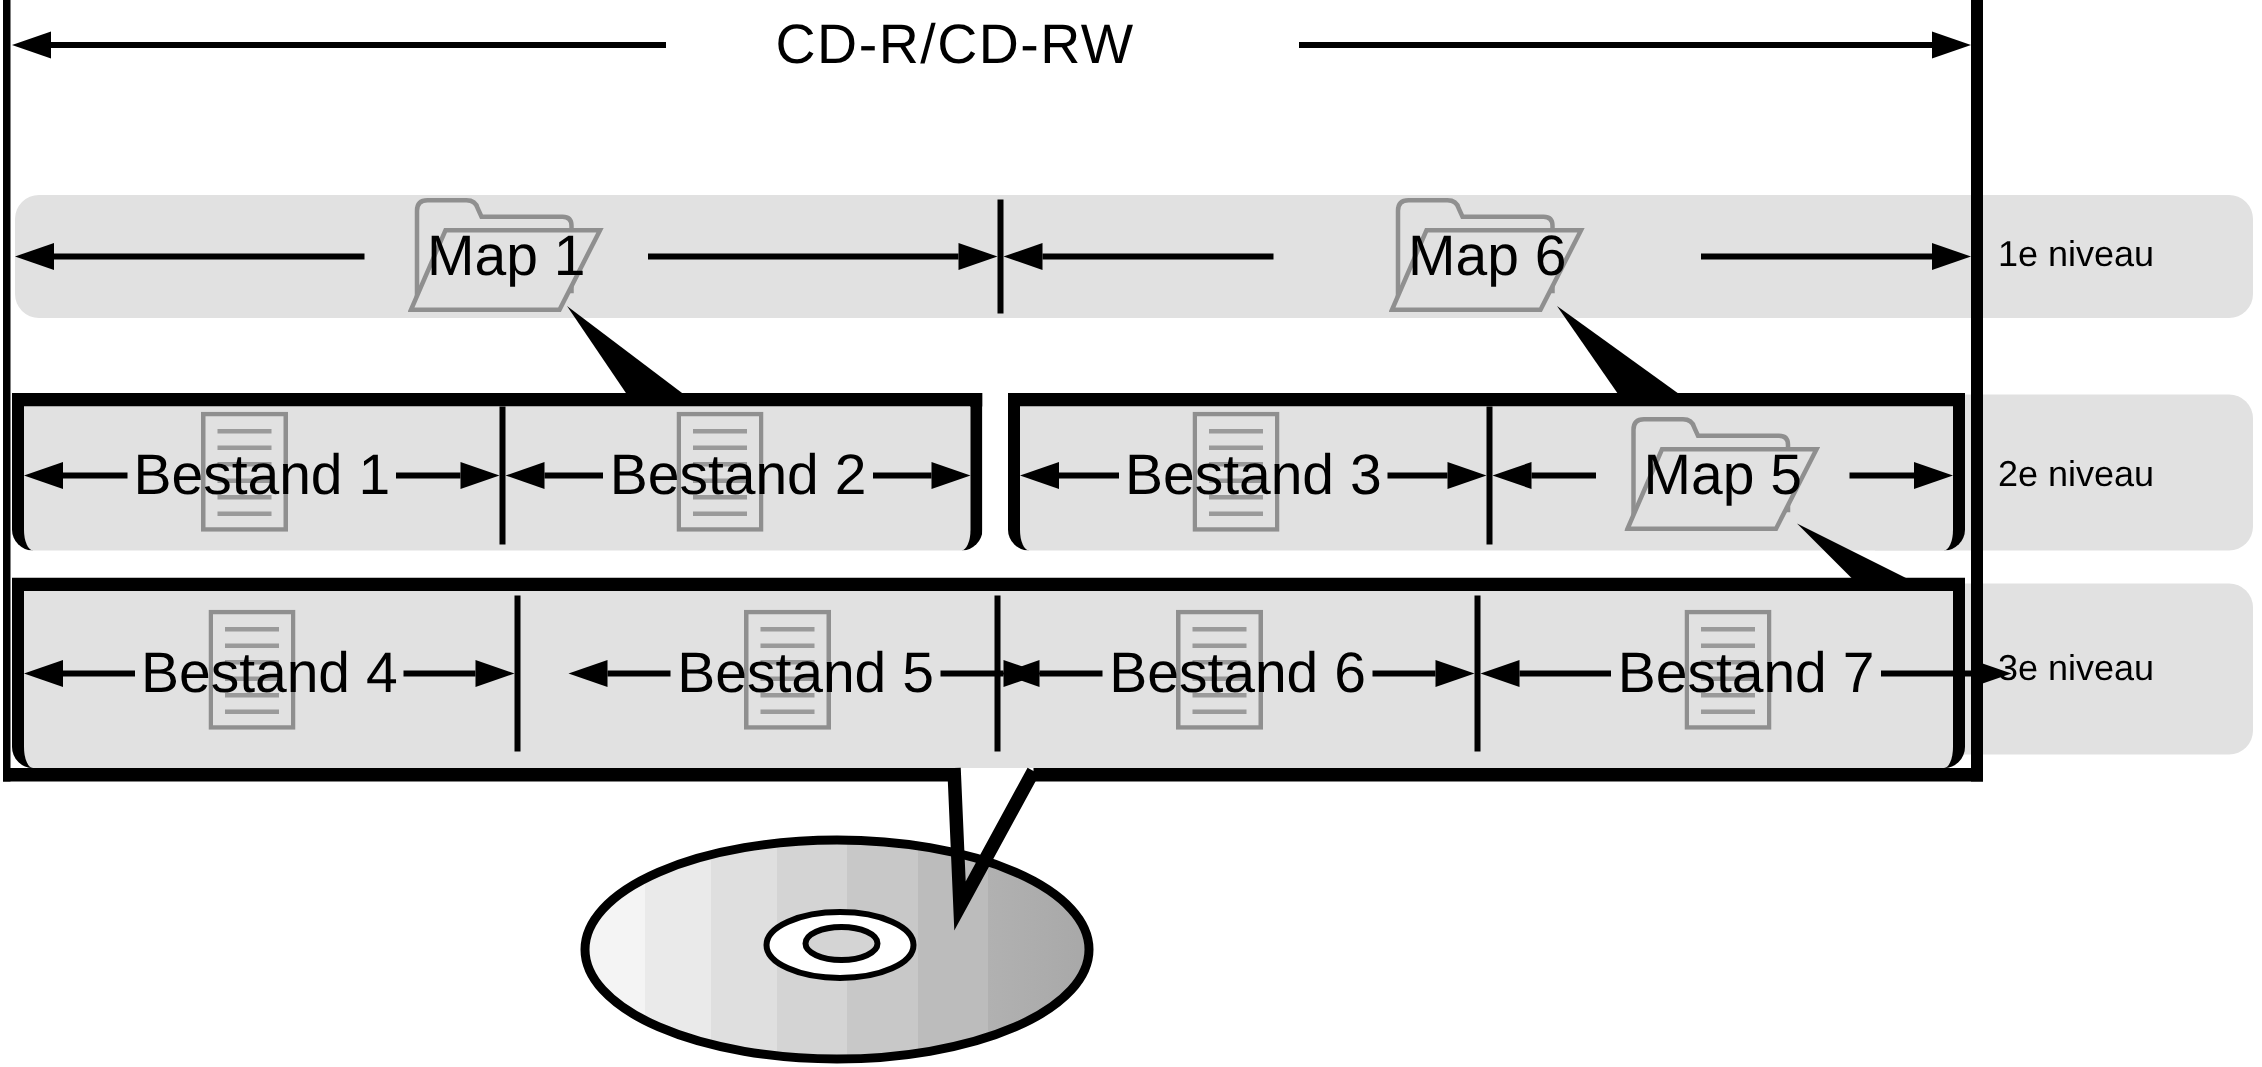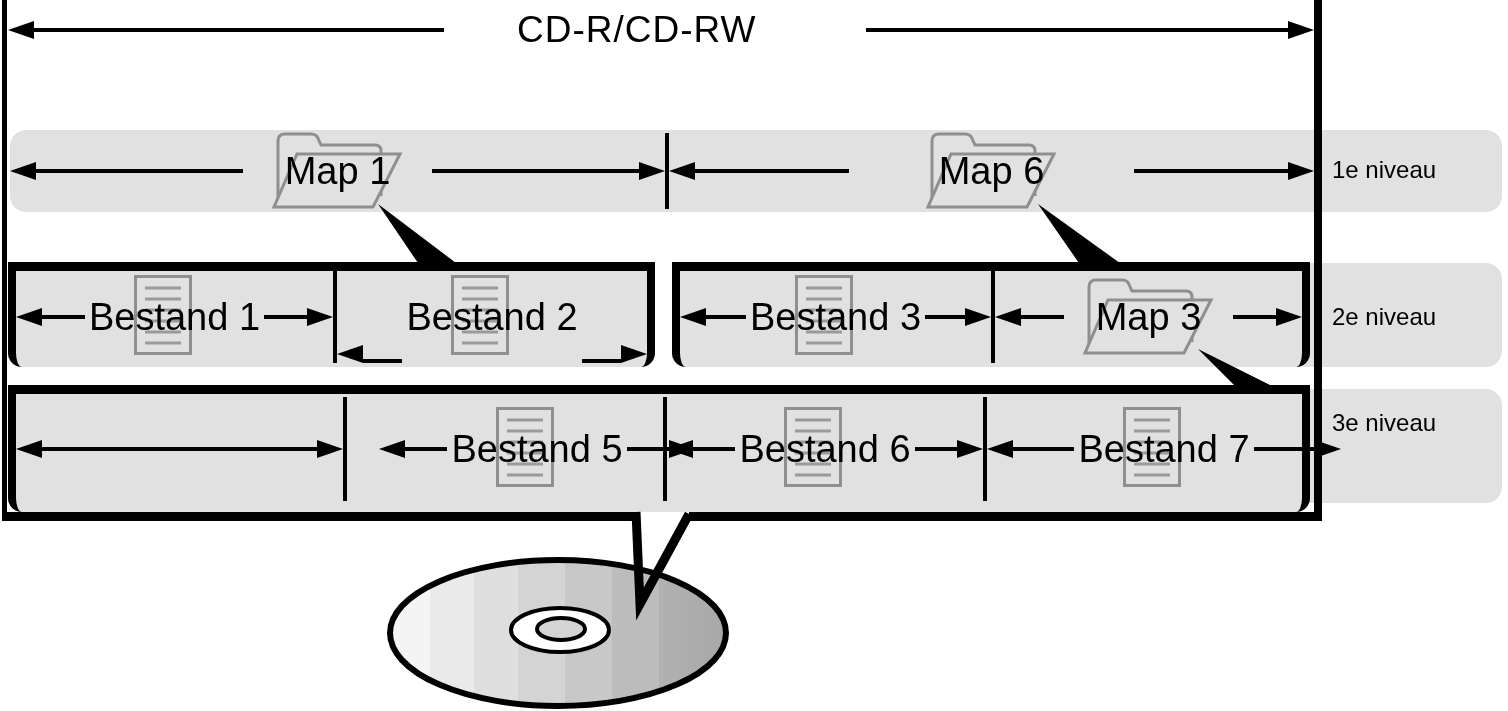--- a/index.html
+++ b/index.html
@@ -107,21 +107,21 @@
               <line x1="11" y1="68" x2="47" y2="68"></line>
           </g>
         </svg>
       </span>
       <span class="txt">Bestand 1</span>
     </div>
     <div class="line"></div>
     <div class="ah-r"></div>
   </div>
 
-  <div class="dim" style="left:337px;top:271px;width:310px;height:92px;align-items:flex-end;">
+  <div class="dim" style="left:337px;top:271px;width:310px;height:92px;">
     <div class="ah-l"></div>
     <div class="line"></div>
     <div class="grp" style="margin:0 4px;">
       <span class="icon-doc-pos">
         <svg width="58" height="80" viewBox="0 0 58 80">
           <rect x="1.5" y="1.5" width="55" height="77" fill="#e1e1e1" stroke="#8f8f8f" stroke-width="3"></rect>
           <g stroke="#9a9a9a" stroke-width="3">
             <line x1="11" y1="13" x2="47" y2="13"></line>
               <line x1="11" y1="24" x2="47" y2="24"></line>
             <line x1="11" y1="35" x2="47" y2="35"></line>
@@ -163,36 +163,52 @@
   <div class="dim" style="left:995px;top:271px;width:307px;height:92px;">
     <div class="ah-l"></div>
     <div class="line"></div>
     <div class="grp" style="margin:0 32px;">
       <span class="icon-center">
         <svg width="132" height="82" viewBox="0 0 132 82">
           <path d="M6,72 L6,13 Q6,6 13,6 L39,6 Q45,6 46.5,11.5 L49,17 L103,17 Q109,17 109,23 L109,68" fill="none" stroke="#8f8f8f" stroke-width="3"></path>
           <polygon points="25,26 128,26 101,79 2,79" fill="#e1e1e1" stroke="#8f8f8f" stroke-width="3"></polygon>
         </svg>
       </span>
-      <span class="txt">Map 3</span>
+      <span class="txt">Map 5</span>
     </div>
     <div class="line"></div>
     <div class="ah-r"></div>
   </div>
 
   <div class="lvl-label" style="left:1332px;top:296px;">2e niveau</div>
 
   <div class="hbox" style="left:8px;top:385px;width:1302px;height:127px;"></div>
   <div class="vdiv" style="left:343px;top:397px;height:104px;"></div>
   <div class="vdiv" style="left:663px;top:397px;height:104px;"></div>
   <div class="vdiv" style="left:983px;top:397px;height:104px;"></div>
 
   <div class="dim" style="left:16px;top:397px;width:327px;height:104px;">
     <div class="ah-l"></div>
     <div class="line"></div>
+    <div class="grp" style="margin:0 4px;">
+      <span class="icon-doc-pos">
+        <svg width="58" height="80" viewBox="0 0 58 80">
+          <rect x="1.5" y="1.5" width="55" height="77" fill="#e1e1e1" stroke="#8f8f8f" stroke-width="3"></rect>
+          <g stroke="#9a9a9a" stroke-width="3">
+            <line x1="11" y1="13" x2="47" y2="13"></line>
+              <line x1="11" y1="24" x2="47" y2="24"></line>
+            <line x1="11" y1="35" x2="47" y2="35"></line>
+              <line x1="11" y1="46" x2="47" y2="46"></line>
+            <line x1="11" y1="57" x2="47" y2="57"></line>
+              <line x1="11" y1="68" x2="47" y2="68"></line>
+          </g>
+        </svg>
+      </span>
+      <span class="txt">Bestand 4</span>
+    </div>
     <div class="line"></div>
     <div class="ah-r"></div>
   </div>
 
   <div class="dim" style="left:347px;top:397px;width:316px;height:104px;margin-left:32px;">
     <div class="ah-l"></div>
     <div class="line"></div>
     <div class="grp" style="margin:0 4px;">
       <span class="icon-doc-pos">
         <svg width="58" height="80" viewBox="0 0 58 80">
@@ -252,21 +268,21 @@
               <line x1="11" y1="68" x2="47" y2="68"></line>
           </g>
         </svg>
       </span>
       <span class="txt">Bestand 7</span>
     </div>
     <div class="line"></div>
     <div class="ah-r"></div>
   </div>
 
-  <div class="lvl-label" style="left:1332px;top:402px;">3e niveau</div>
+  <div class="lvl-label" style="left:1332px;top:425px;">3e niveau</div>
 
   <div class="frame" style="left:2px;top:0;width:5px;height:521px;"></div>
   <div class="frame" style="left:1314px;top:0;width:8px;height:521px;"></div>
   <div class="frame" style="left:2px;top:512px;width:634px;height:9px;"></div>
   <div class="frame" style="left:689px;top:512px;width:633px;height:9px;"></div>
 
   <svg class="overlay" viewBox="0 0 1508 711">
     <defs>
       <linearGradient id="discGrad" x1="0" y1="0" x2="1" y2="0">
         <stop offset="0" stop-color="#f4f4f4"></stop>

